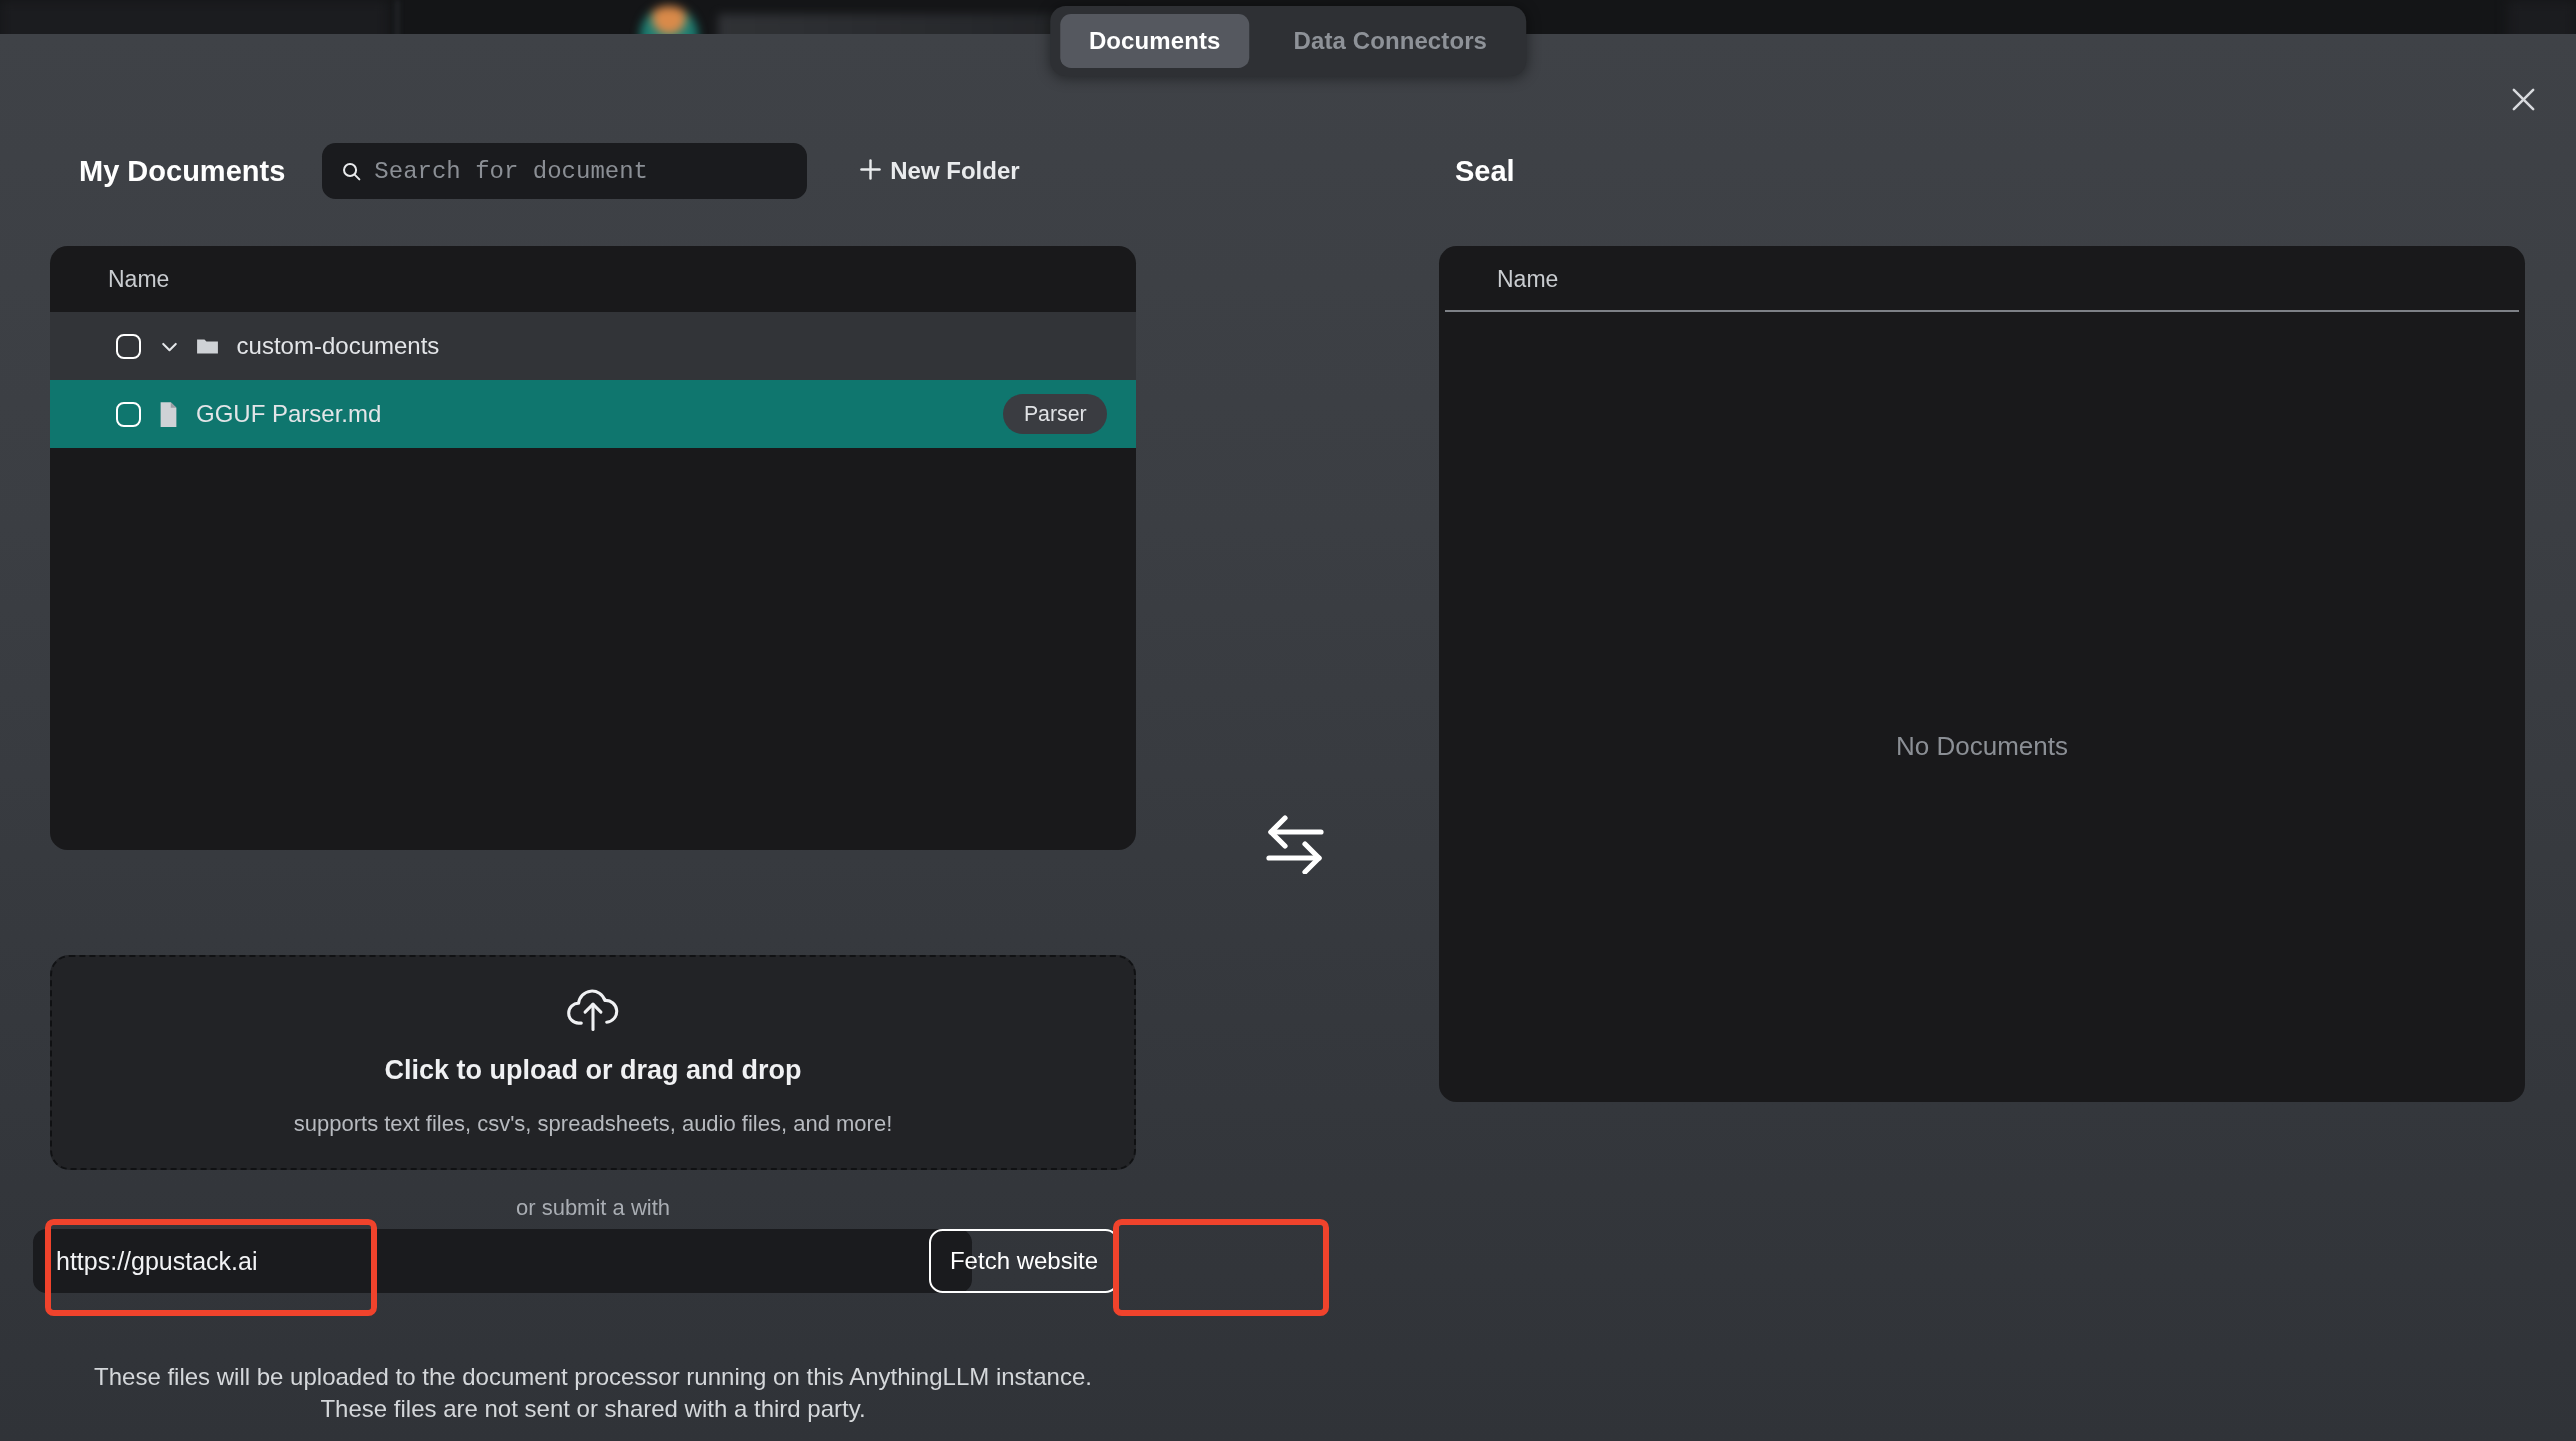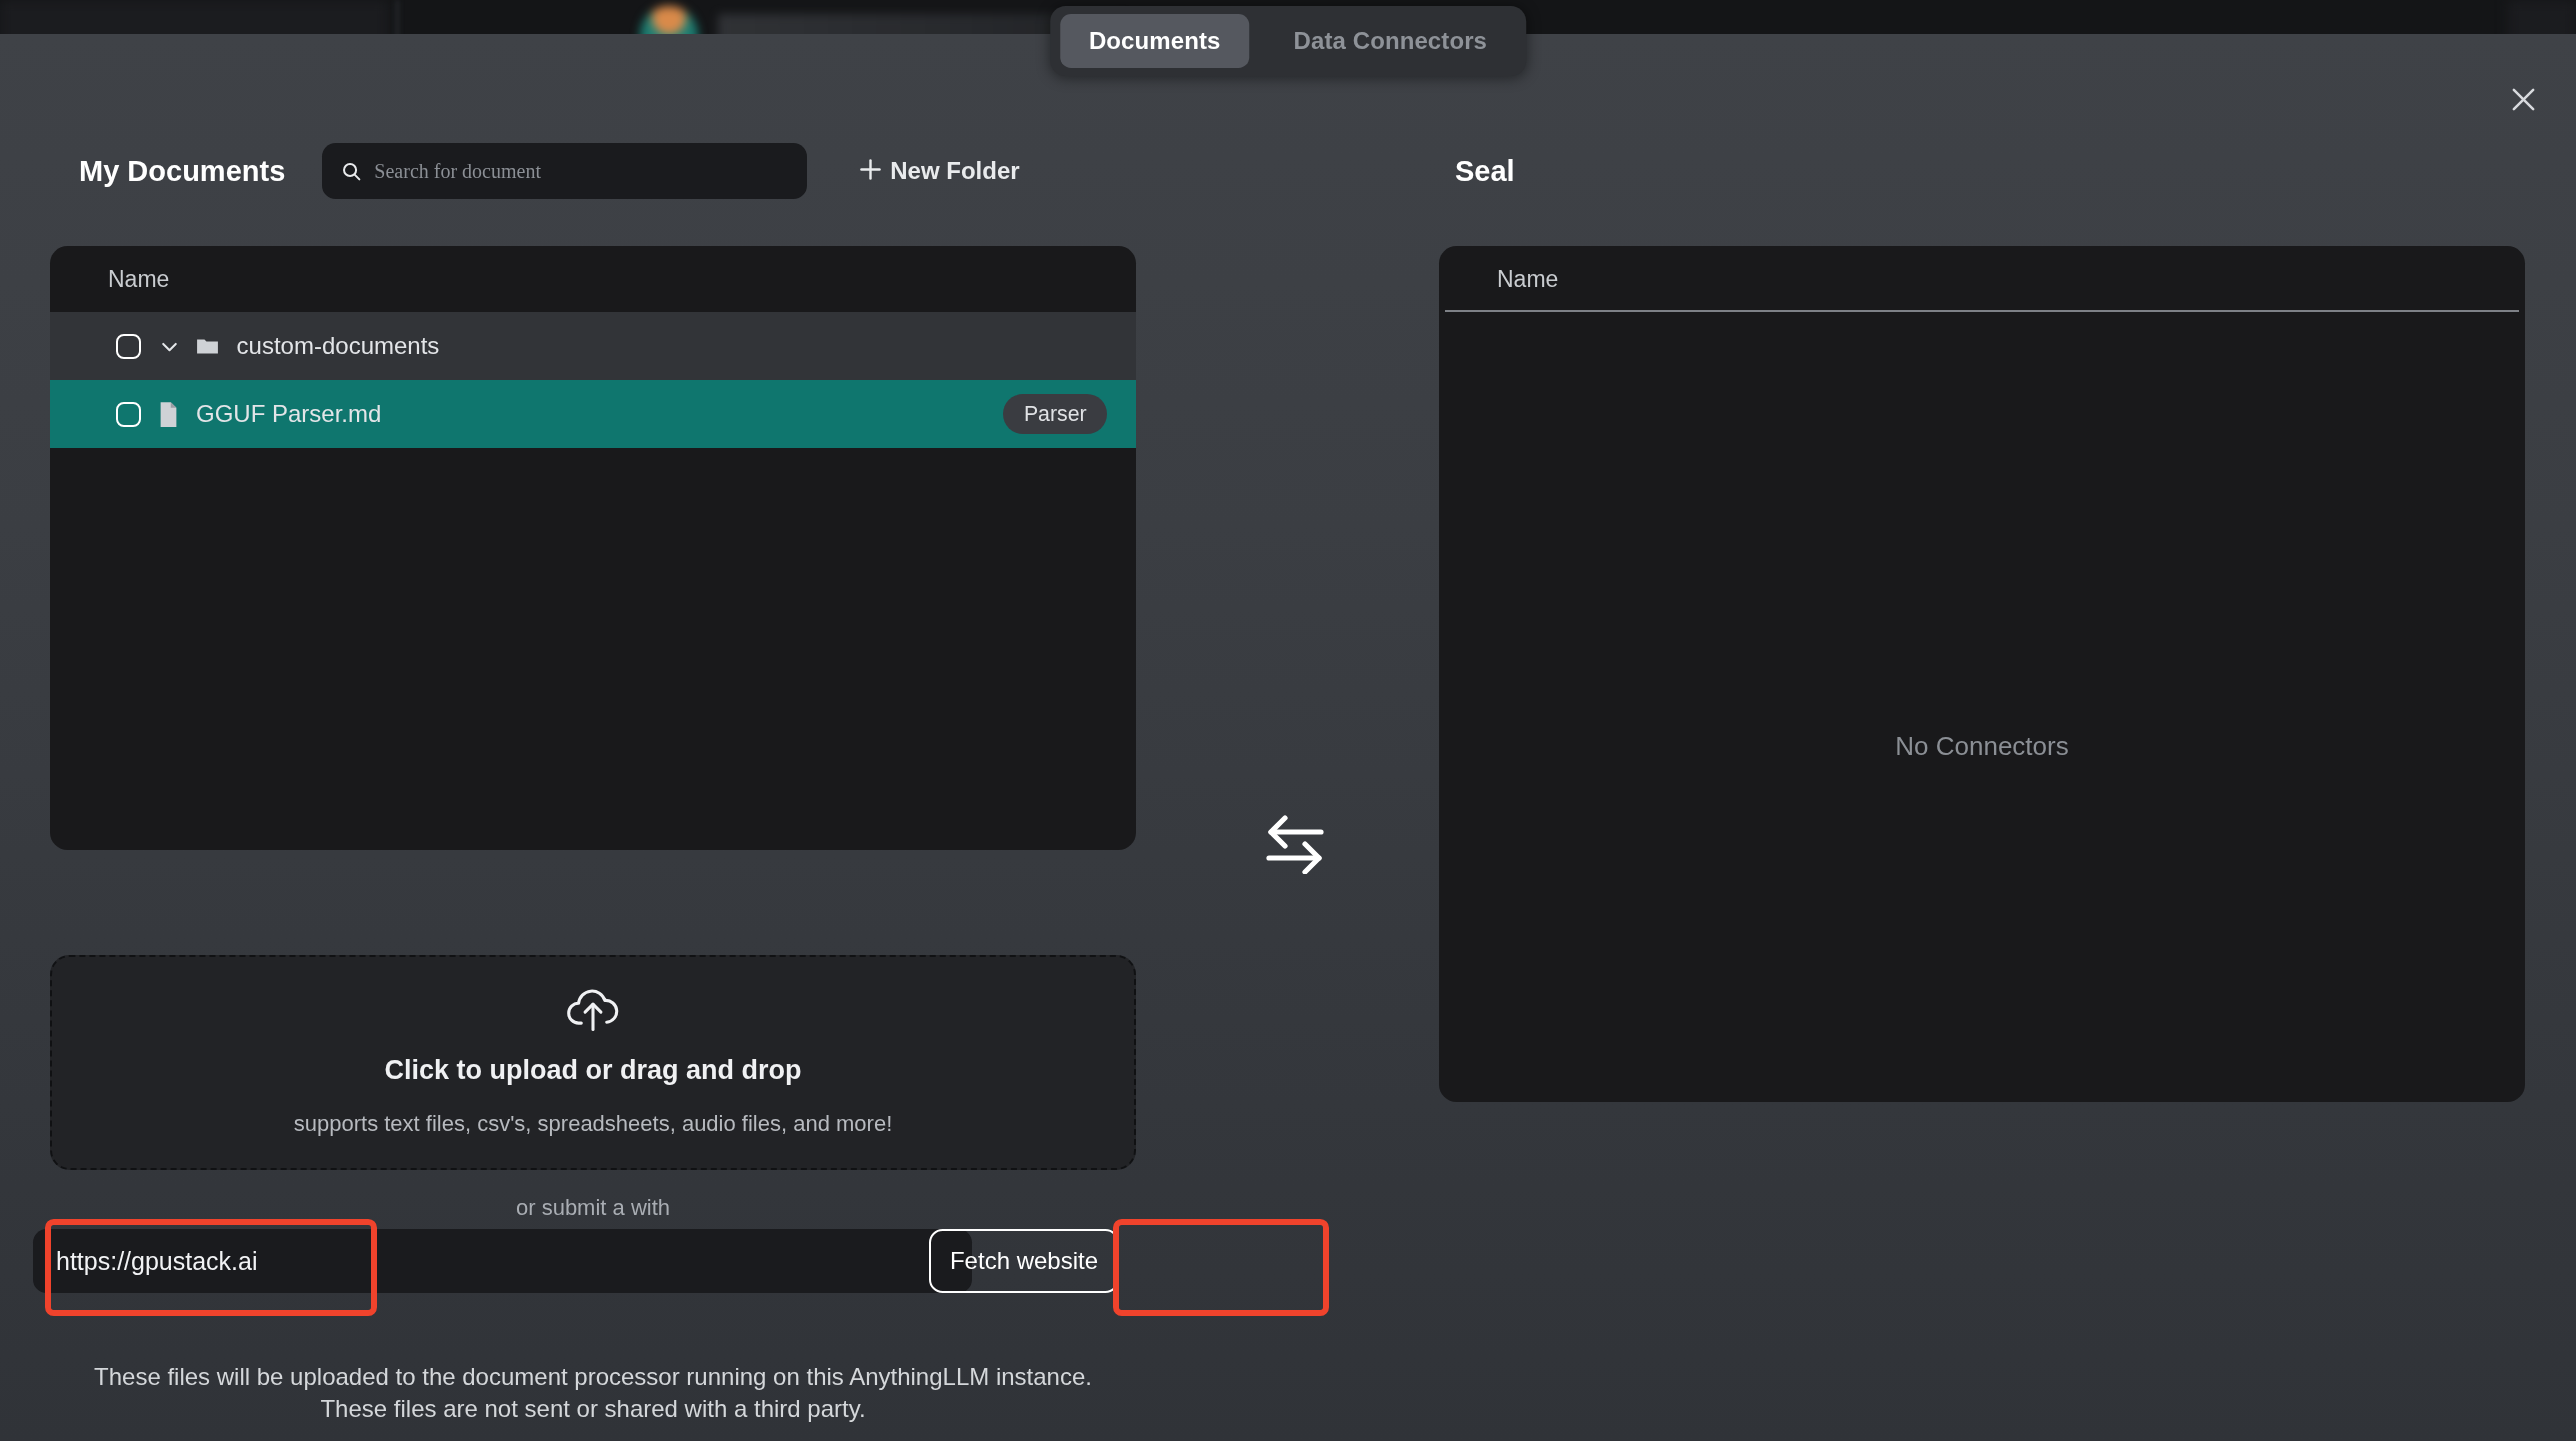--- a/index.html
+++ b/index.html
@@ -159,22 +159,22 @@
     padding: 0 17.5px;
     box-sizing: border-box;
     cursor: text;
   }
   .search-icon { flex: 0 0 auto; display:flex; margin-right: 11.6px; }
   .search-input {
     background: transparent;
     border: none;
     outline: none;
     color: #e6e8ea;
-    font-size: 20px;
-    font-family: Liberation Serif, serif;
+    font-size: 24px;
+    font-family: Liberation Mono, monospace;
     width: 100%;
     padding: 0;
   }
   .search-input::placeholder { color: #8b8f95; }
 
   .newfolder {
     display: flex;
     align-items: center;
     gap: 5px;
     margin-left: 49px;
@@ -469,21 +469,21 @@
       </svg>
     </div>
 
     <div class="col-right">
       <div class="col-head">
         <div class="col-title right-title">Seal</div>
       </div>
 
       <div class="panel right-panel">
         <div class="panel-head">Name</div>
-        <div class="empty-msg">No Connectors</div>
+        <div class="empty-msg">No Documents</div>
       </div>
     </div>
 
     <div class="dropzone">
       <span class="dz-icon">
         <svg width="54" height="45" viewBox="0 0 30 25" fill="none" stroke="#f0f1f3" stroke-width="1.7" stroke-linecap="round" stroke-linejoin="round">
           <path d="M8.5 19.5H7a5.5 5.5 0 0 1 0-11 7.5 7.5 0 0 1 14.6-1.6A5.8 5.8 0 0 1 22.6 19"></path>
           <line x1="15" y1="23" x2="15" y2="9"></line>
           <polyline points="10.6,13.4 15,9 19.4,13.4"></polyline>
         </svg>

